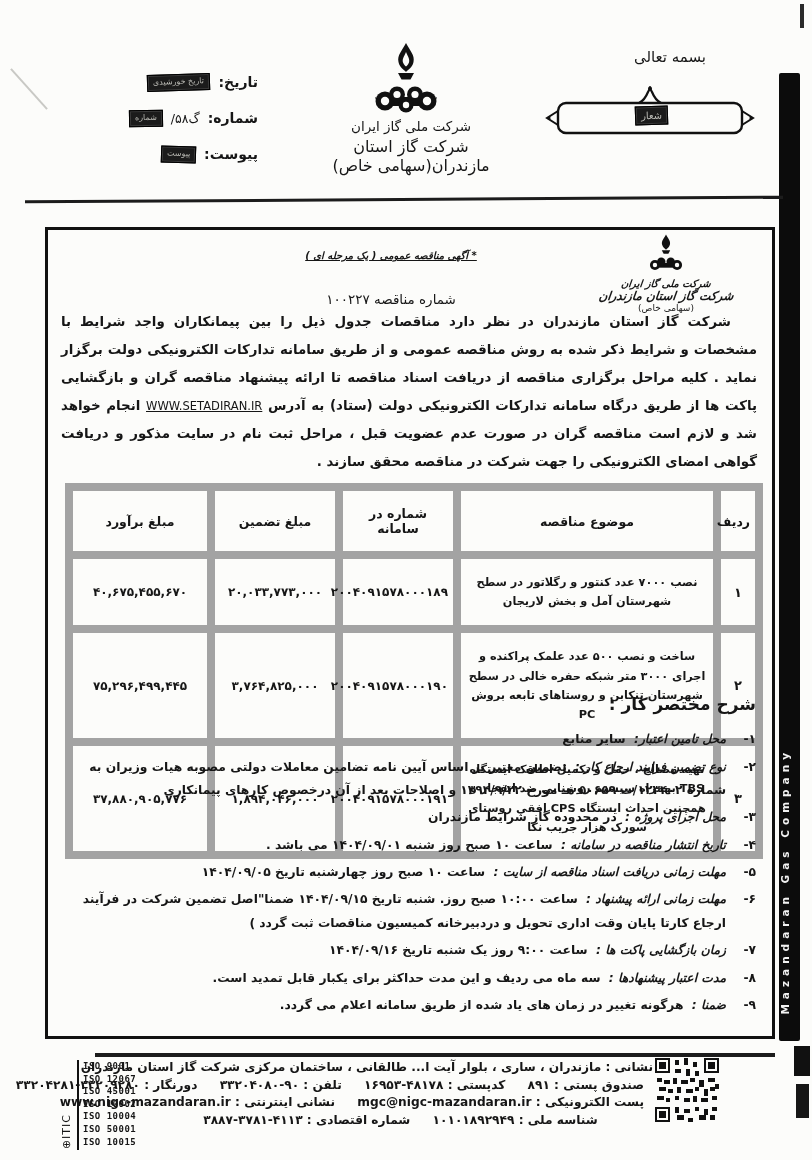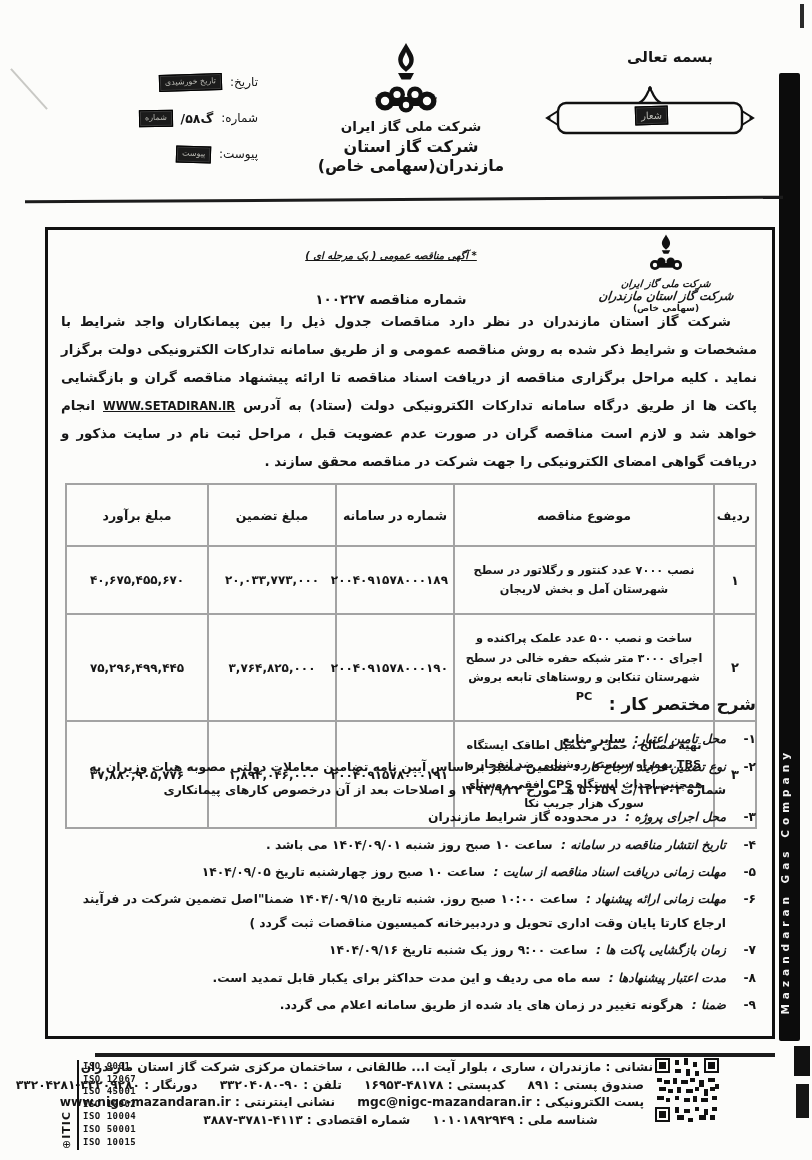--- a/index.html
+++ b/index.html
@@ -1,36 +1,36 @@
 <!DOCTYPE html>
 <html lang="fa"><head>
 <meta charset="utf-8">
 <style>
   html,body{margin:0;padding:0;background:#e8e8e6;}
   .page{position:relative;width:812px;height:1160px;margin:0 auto;background:#fcfcfa;
         font-family:"DejaVu Sans",sans-serif;color:#161616;overflow:hidden;}
   .abs{position:absolute;}
   .rtl{direction:rtl;unicode-bidi:embed;}
-  .b{font-weight:700;}
+  .b{font-weight:400;}
   .center{text-align:center;}
   
   .meta-row{display:flex;direction:rtl;align-items:center;gap:8px;height:36px;}
-  .meta-label{font-weight:400;font-size:12px;white-space:nowrap;}
+  .meta-label{font-weight:700;font-size:14px;white-space:nowrap;}
   .stamp{display:inline-block;background:#1b1b1b;color:#b9b9b3;border:1px solid #000;
          font-size:8px;line-height:1.1;padding:3px 5px;white-space:nowrap;overflow:hidden;
          letter-spacing:.5px;box-shadow:0 0 0 1px #3a3a3a inset;}
   
   .main-box{position:absolute;left:45px;top:227px;width:724px;height:806px;
             border:3px solid #111;background:transparent;}
   .title{font-weight:700;font-style:italic;font-size:10px;text-decoration:underline;white-space:nowrap;}
   .intro{direction:rtl;text-align:justify;font-weight:700;font-size:13.4px;line-height:28px;text-indent:26px;}
   .url{direction:ltr;unicode-bidi:embed;text-decoration:underline;font-size:11.5px;}
   
   table.tender{border-collapse:collapse;direction:rtl;width:690px;table-layout:fixed;}
-  table.tender th,table.tender td{border:2px solid #a3a3a3;padding:14px 5px;vertical-align:middle;}
+  table.tender th,table.tender td{border:8px solid #a3a3a3;padding:14px 5px;vertical-align:middle;}
   table.tender th{font-size:12.5px;font-weight:700;height:32px;}
   td.subj{font-size:11.3px;font-weight:700;text-align:center;line-height:1.7;}
   td.num{font-size:12px;font-weight:700;text-align:center;letter-spacing:.3px;}
   td.idx{font-size:13px;font-weight:700;text-align:center;}
   
   .work{direction:rtl;font-size:12.3px;line-height:1.9;}
   .work-heading{font-weight:700;font-size:17px;margin-bottom:8px;}
   .item{display:flex;direction:rtl;gap:6px;margin-bottom:4px;font-weight:700;}
   .item .n{flex:0 0 24px;text-align:right;}
   .item .lbl{font-weight:700;font-style:italic;margin-left:4px;}

